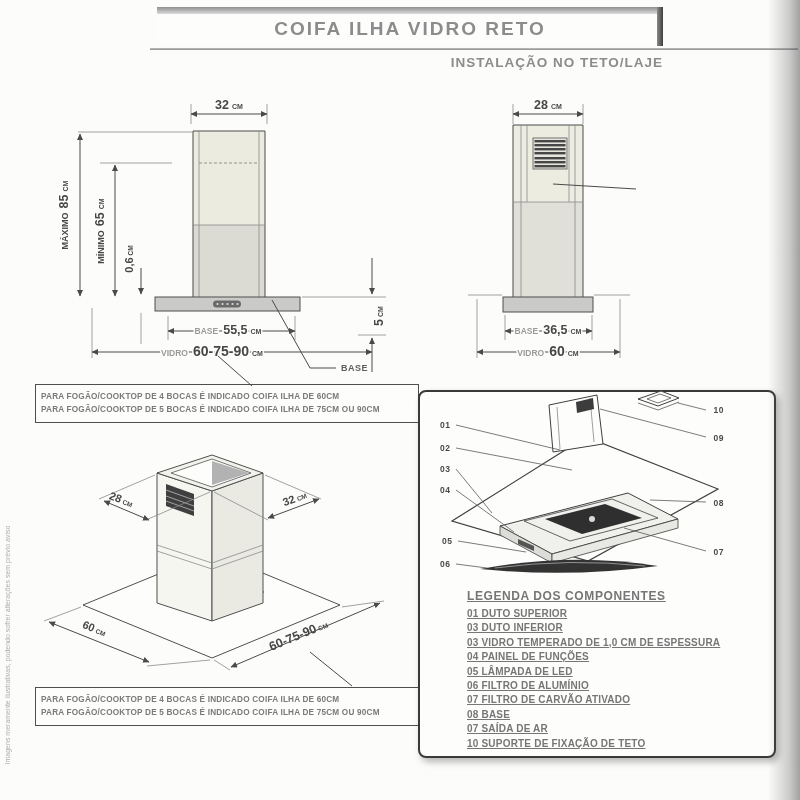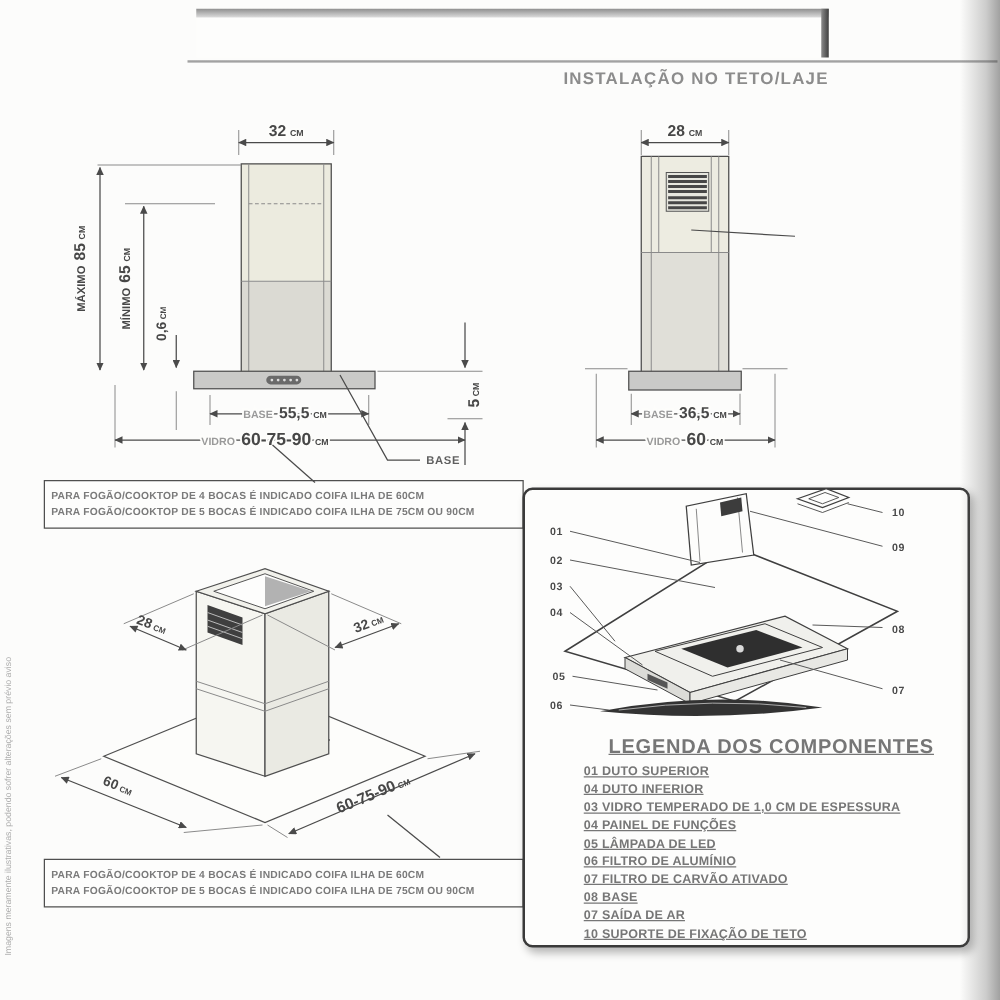--- a/index.html
+++ b/index.html
@@ -19,22 +19,22 @@
         font-size:13.5px;font-weight:bold;color:#8c8c8c;letter-spacing:1px;}
   
   .notice{position:absolute;left:35px;width:372px;border:1.5px solid #4f4f4f;background:#fdfdfc;
         padding:6px 5px;font-size:8.2px;font-weight:bold;color:#7a7a7a;line-height:12.5px;
         letter-spacing:.2px;white-space:nowrap;}
   .notice.n1{top:384px;} .notice.n2{top:687px;}
   
   .panel{position:absolute;left:418px;top:390px;width:354px;height:364px;background:#fdfdfc;
         border:2px solid #3a3a3a;border-radius:8px;box-shadow:3px 4px 7px rgba(0,0,0,.28);}
   .legend{position:absolute;left:467px;top:589px;width:300px;color:#767676;}
-  .legend .lg-title{font-size:16px;font-weight:bold;text-decoration:underline;
-        letter-spacing:.6px;margin-bottom:4px;text-align:center;}
+  .legend .lg-title{font-size:12px;font-weight:bold;text-decoration:underline;
+        letter-spacing:.6px;margin-bottom:4px;}
   .legend .lg-item{font-size:10px;font-weight:bold;line-height:14.4px;letter-spacing:.2px;
         white-space:nowrap;text-decoration:underline;}
   
   .ductnote{position:absolute;left:643px;top:180px;font-size:9.5px;font-weight:bold;
         color:#8a8a8a;letter-spacing:.3px;line-height:13px;white-space:nowrap;}
   
   .sidenote{position:absolute;left:-125px;top:639px;width:270px;height:12px;
         transform:rotate(-90deg);transform-origin:50% 50%;
         font-size:7px;color:#adadad;text-align:center;white-space:nowrap;}
   
@@ -54,38 +54,39 @@
         background:linear-gradient(to right,rgba(0,0,0,0),rgba(95,95,95,.30) 65%,rgba(62,62,62,.48));}
 </style>
 </head>
 <body>
 
 <div class="page">
 
   <div class="titlebox">
     <div class="topstrip"></div>
     <div class="rightstrip"></div>
+    <div class="title">COIFA ILHA VIDRO RETO</div>
   </div>
   <div class="hr1"></div>
   <div class="subtitle">INSTALAÇÃO NO TETO/LAJE</div>
 
   <div class="notice n1">
     <div>PARA FOGÃO/COOKTOP DE 4 BOCAS É INDICADO COIFA ILHA DE 60CM</div>
     <div>PARA FOGÃO/COOKTOP DE 5 BOCAS É INDICADO COIFA ILHA DE 75CM OU 90CM</div>
   </div>
   <div class="notice n2">
     <div>PARA FOGÃO/COOKTOP DE 4 BOCAS É INDICADO COIFA ILHA DE 60CM</div>
     <div>PARA FOGÃO/COOKTOP DE 5 BOCAS É INDICADO COIFA ILHA DE 75CM OU 90CM</div>
   </div>
 
   <div class="panel"></div>
   <div class="legend">
     <div class="lg-title">LEGENDA DOS COMPONENTES</div>
     <div class="lg-item">01 DUTO SUPERIOR</div>
-    <div class="lg-item">04 DUTO INFERIOR</div>
+    <div class="lg-item">03 DUTO INFERIOR</div>
     <div class="lg-item">03 VIDRO TEMPERADO DE 1,0 CM DE ESPESSURA</div>
     <div class="lg-item">04 PAINEL DE FUNÇÕES</div>
     <div class="lg-item">05 LÂMPADA DE LED</div>
     <div class="lg-item">06 FILTRO DE ALUMÍNIO</div>
     <div class="lg-item">07 FILTRO DE CARVÃO ATIVADO</div>
     <div class="lg-item">08 BASE</div>
     <div class="lg-item">07 SAÍDA DE AR</div>
     <div class="lg-item">10 SUPORTE DE  FIXAÇÃO DE TETO</div>
   </div>
 

